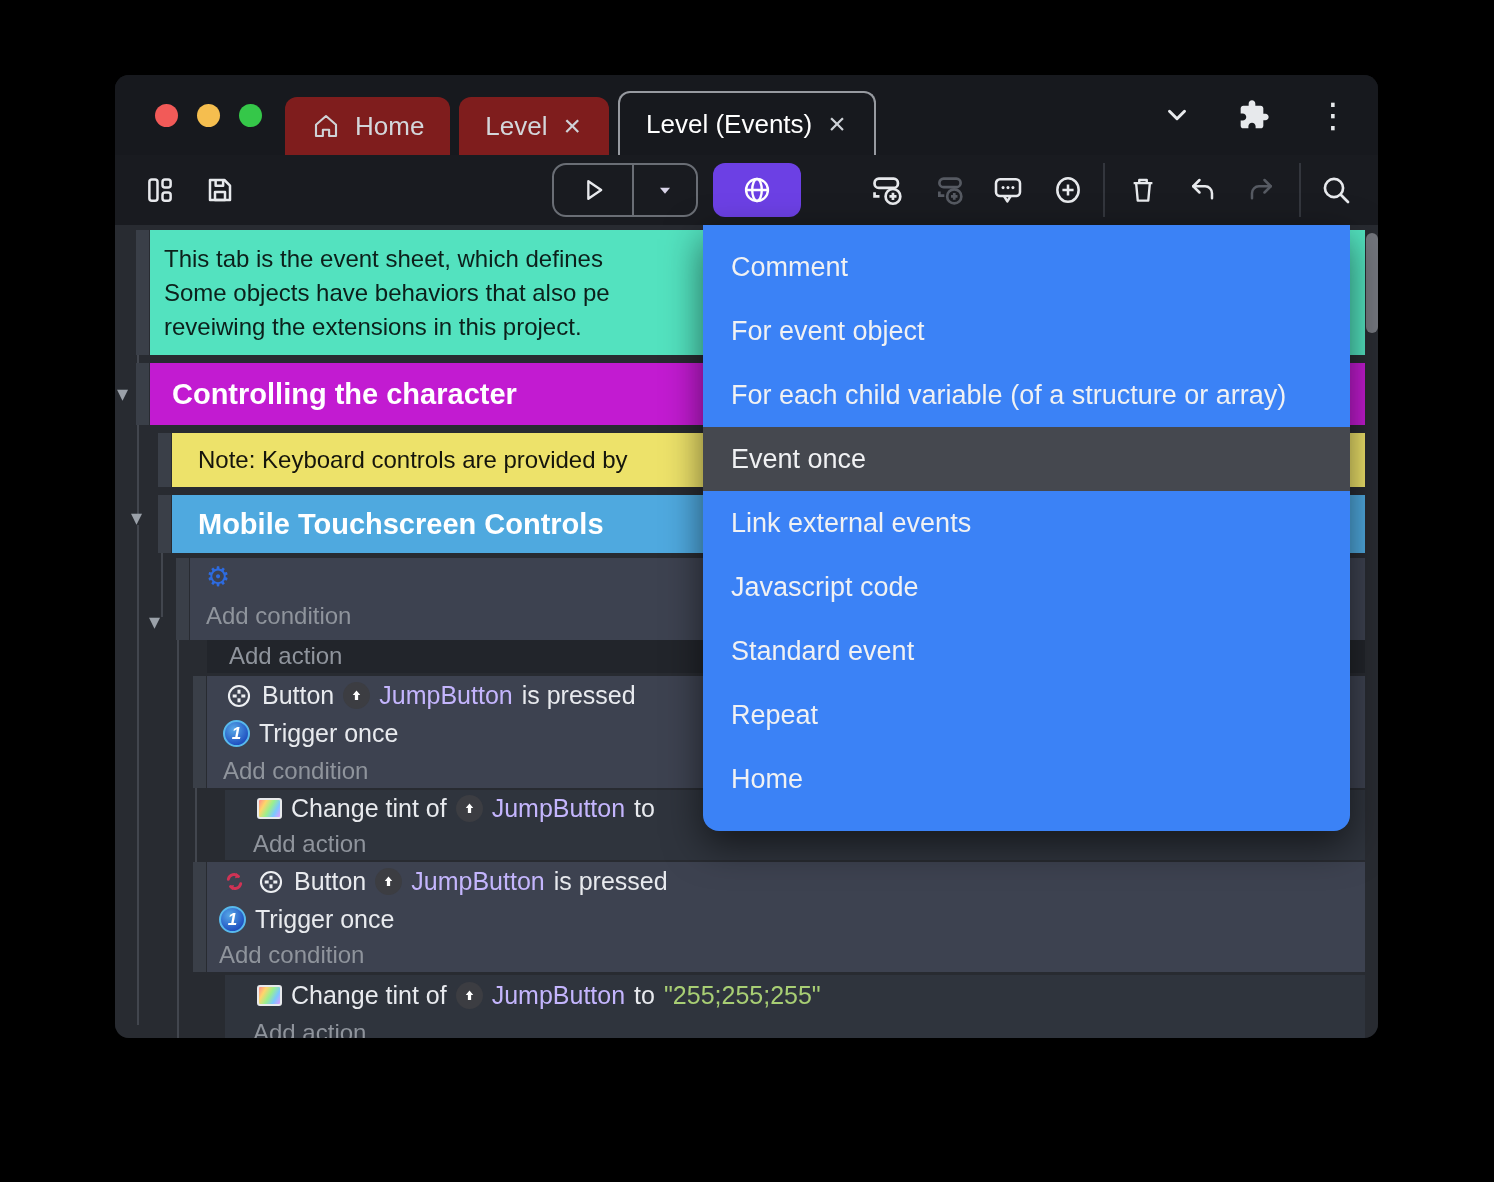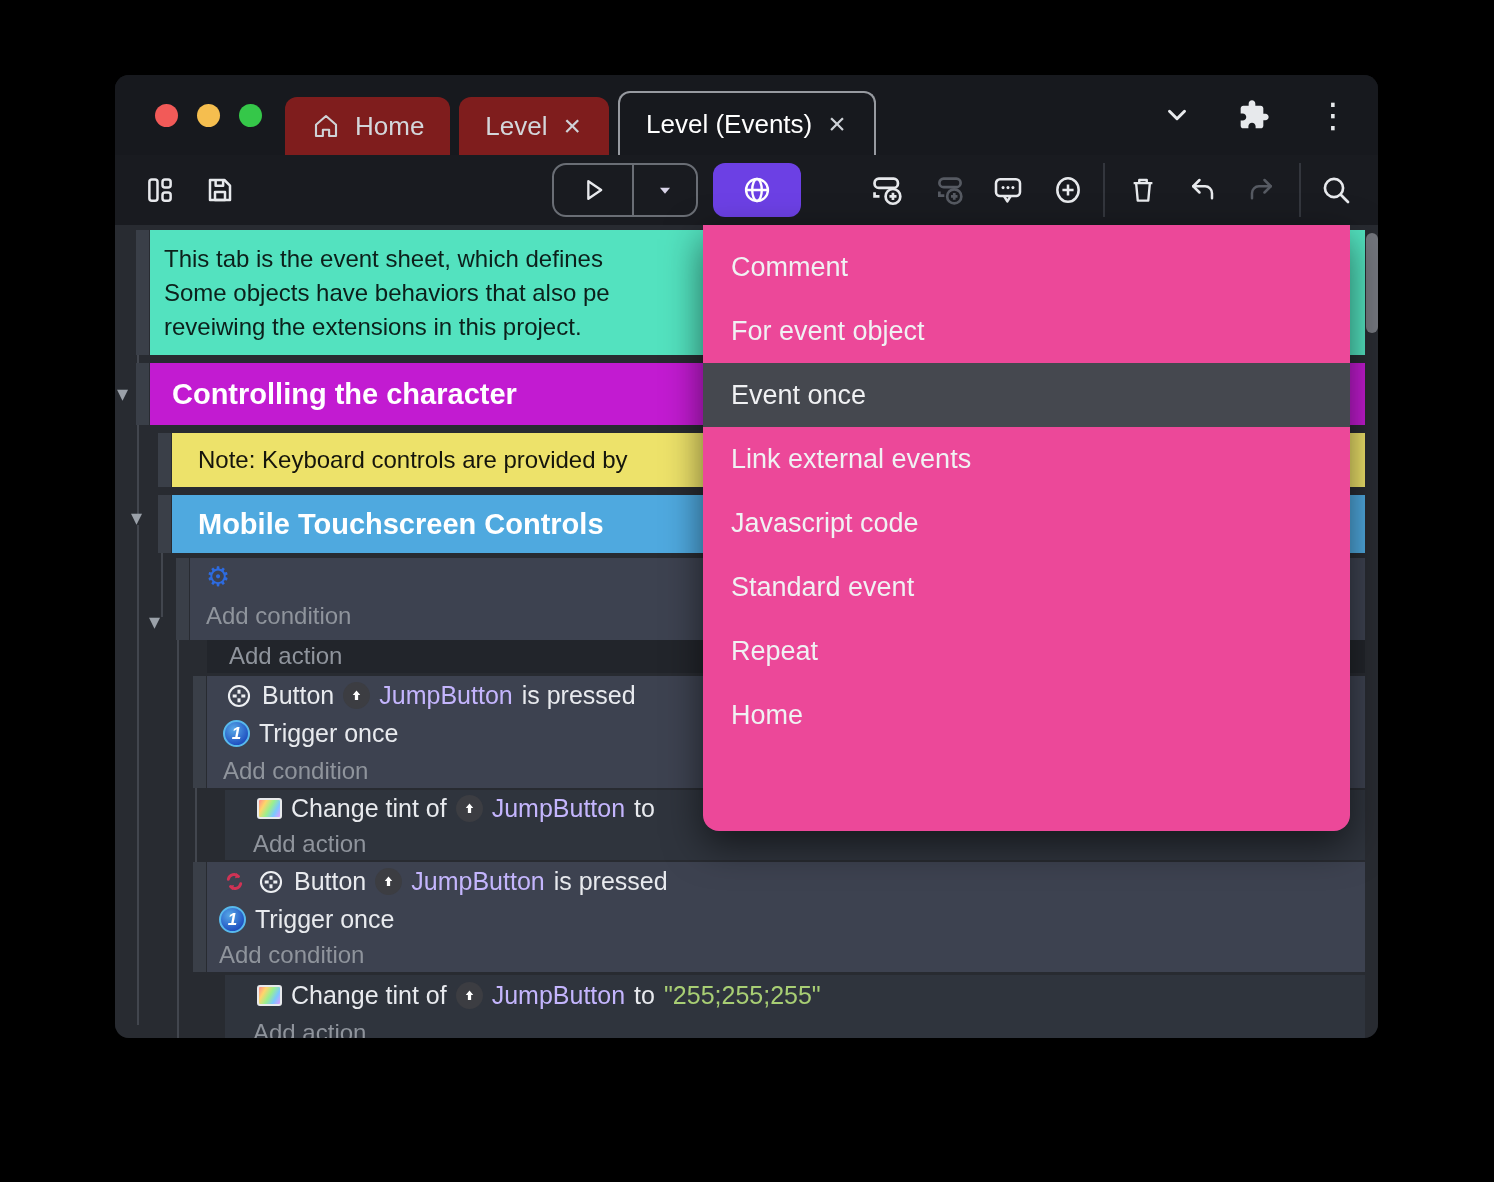--- a/index.html
+++ b/index.html
@@ -61,21 +61,21 @@
     border:2px solid #58B9EC; color:#fff; font-size:17px; font-weight:700; font-style:italic;
     display:inline-flex; align-items:center; justify-content:center; }
   .palette { width:25px; height:21px; border:2px solid #E8EAEC; border-radius:3px; flex:0 0 auto;
     background:linear-gradient(120deg,#ff8a8a 0%,#ffd56b 25%,#9bf08d 50%,#7cc8ff 75%,#e09bff 100%); }
   .gear { color:#2D6BE0; font-size:27px; line-height:1; }
   .scrollthumb { position:absolute; left:1251px; top:8px; width:12px; height:100px;
     background:#73767D; border-radius:6px; }
 
   
   .menu { position:absolute; left:703px; top:225px; width:647px; height:606px;
-    background:#ec4899; border-radius:0 0 16px 16px; box-shadow:0 14px 38px rgba(0,0,0,.55);
+    background:#3b82f6; border-radius:0 0 16px 16px; box-shadow:0 14px 38px rgba(0,0,0,.55);
     padding-top:10px; z-index:10; }
   .mi { height:64px; display:flex; align-items:center; padding-left:28px;
     color:#F0F1F3; font-size:27px; }
   .mi.hl { background:#45484F; }
 
   svg { display:block; }
 </style>
 </head>
 <body>
 
@@ -382,20 +382,23 @@
     </div>
   </div>
 
   <div class="menu">
     <div class="mi">
         <span>Comment</span>
       </div>
     <div class="mi">
         <span>For event object</span>
       </div>
+    <div class="mi">
+        <span>For each child variable (of a structure or array)</span>
+      </div>
     <div class="mi hl">
         <span>Event once</span>
       </div>
     <div class="mi">
         <span>Link external events</span>
       </div>
     <div class="mi">
         <span>Javascript code</span>
       </div>
     <div class="mi">

